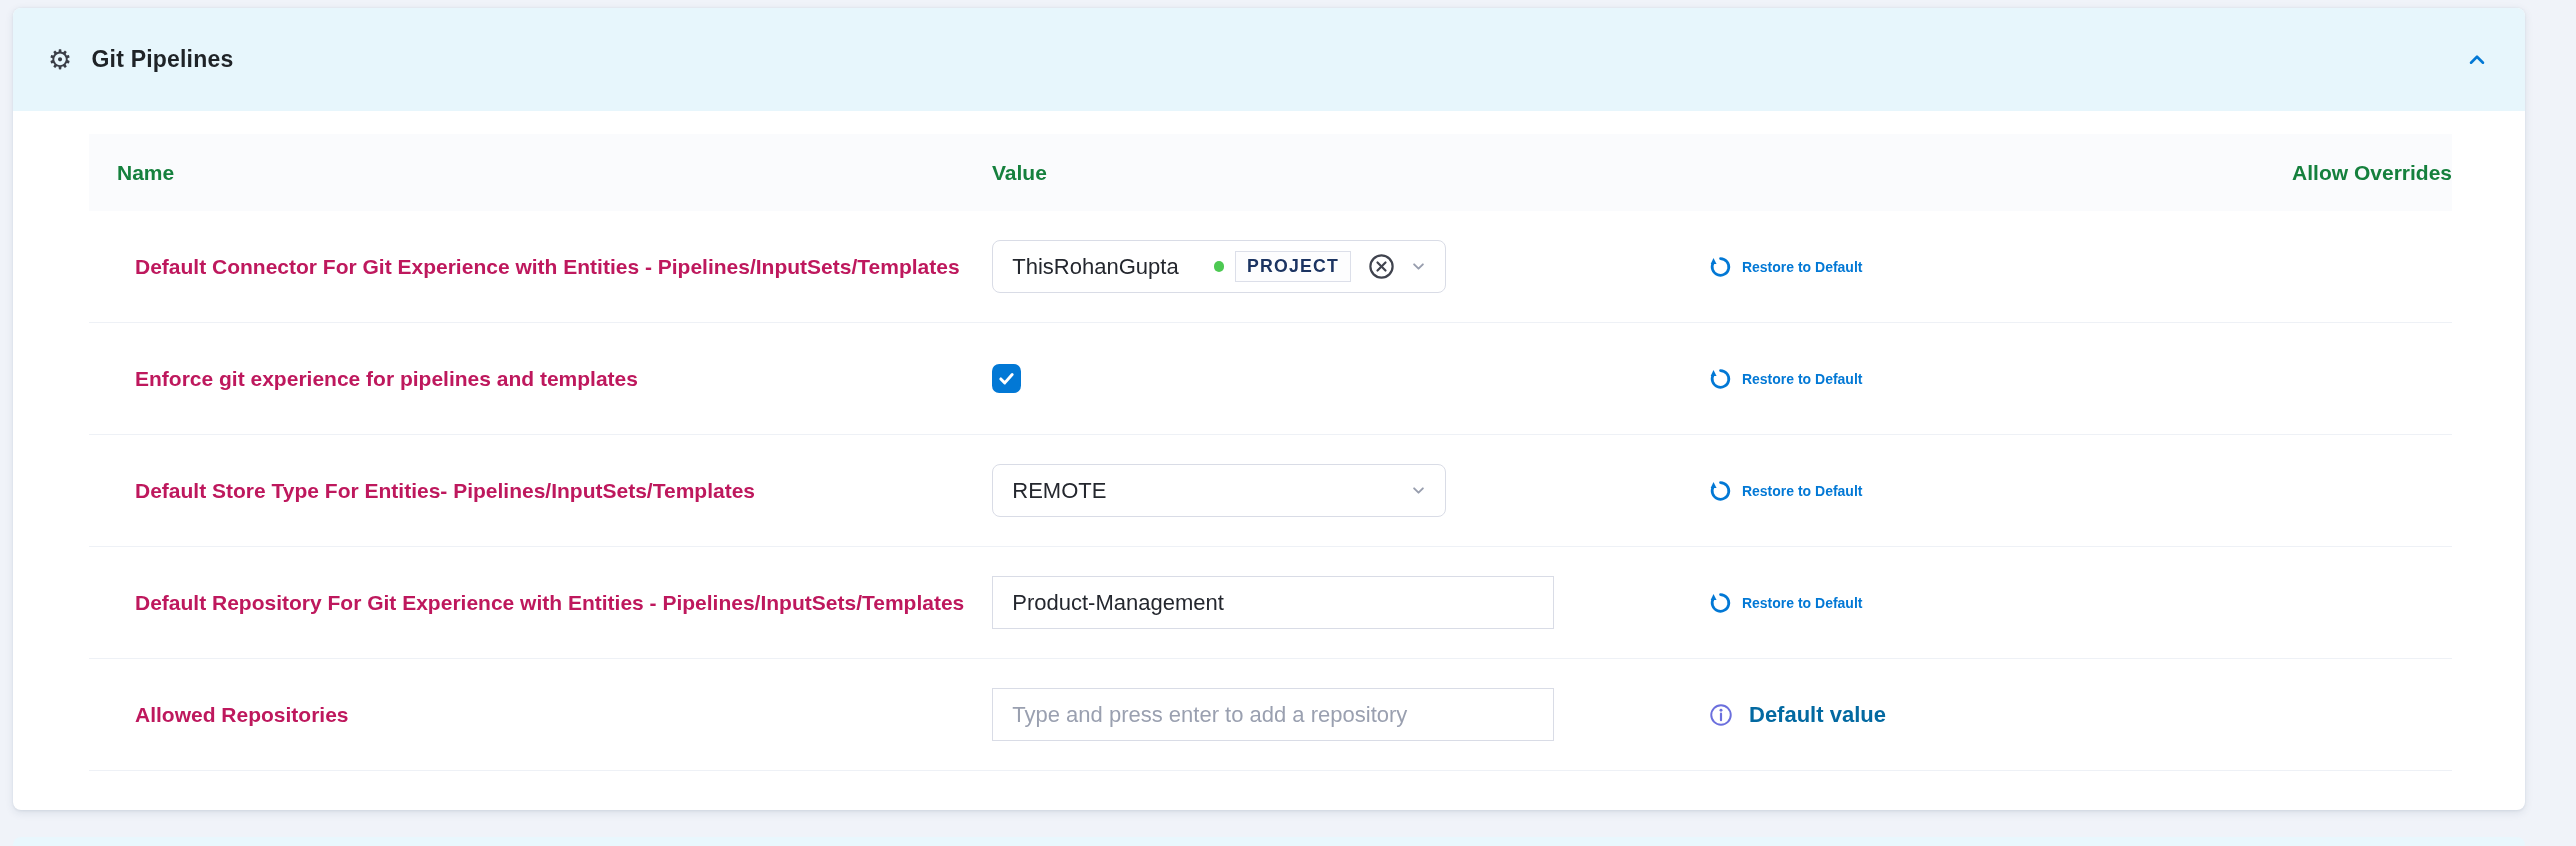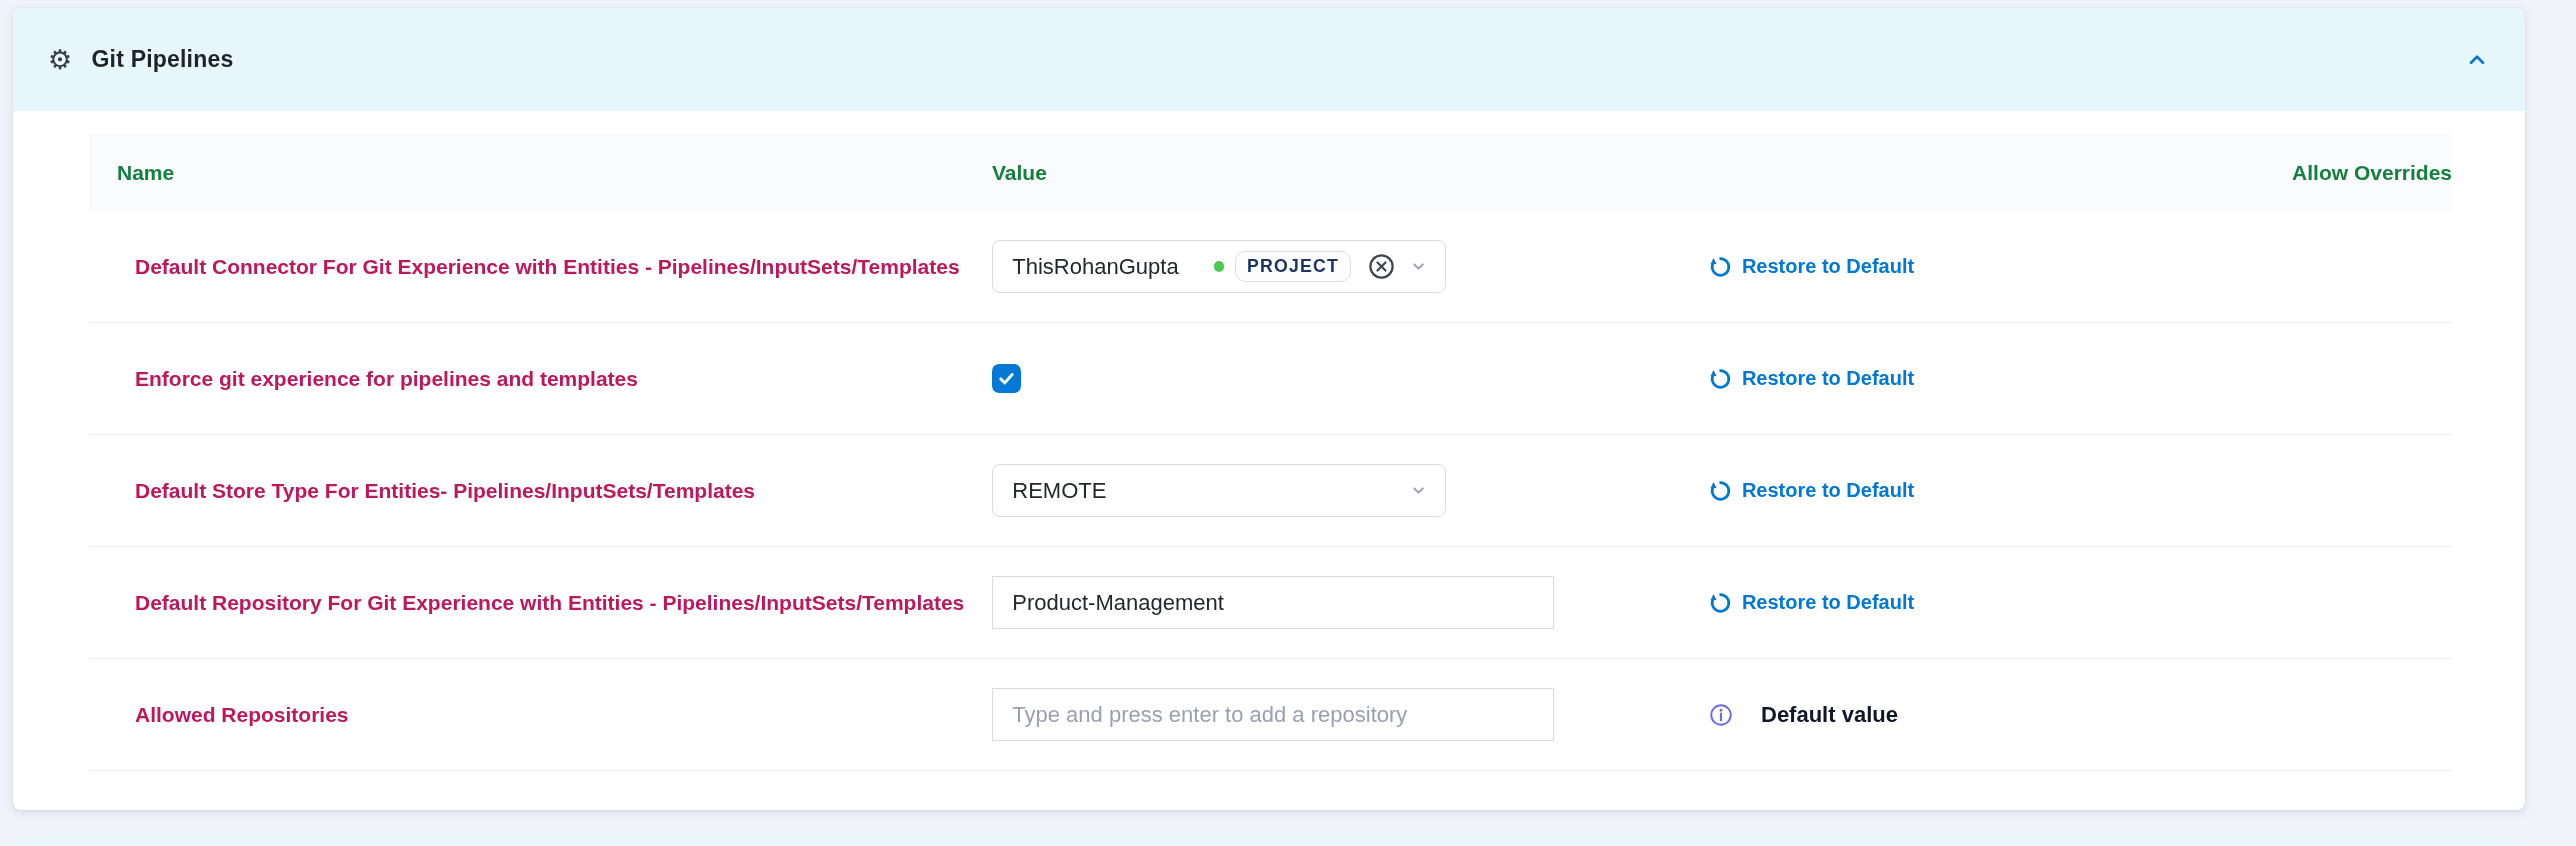--- a/index.html
+++ b/index.html
@@ -46,37 +46,37 @@
     font-size:22px;color:#24272e;cursor:pointer;
   }
   .text-input{
     width:562px;height:53px;background:#fff;border:1.6px solid #d9dce6;border-radius:0;
     padding:0 19.3px;box-sizing:border-box;font-size:22px;color:#24272e;
     font-family:"Liberation Sans","DejaVu Sans",sans-serif;outline:none;
   }
   .text-input::placeholder{color:#9aa0b0;}
   .status-dot{width:10.5px;height:10.5px;border-radius:50%;background:#4dc952;margin-left:auto;flex:none;}
   .scope-badge{
-    margin-left:10.5px;border:1.6px solid #dcdfe9;border-radius:10px;background:#fdfdfe;
+    margin-left:10.5px;border:1.6px solid #dcdfe9;border-radius:0;background:#fdfdfe;
     padding:4px 11.3px;font-size:17.7px;font-weight:700;color:#1c3462;letter-spacing:1.2px;flex:none;
   }
   .icon-btn{display:flex;align-items:center;flex:none;cursor:pointer;}
   .ml18{margin-left:14.5px;}.ml14{margin-left:11.3px;}
 
   .checkbox{
     width:29px;height:29px;border-radius:7.2px;background:#0278d5;
     display:flex;align-items:center;justify-content:center;cursor:pointer;
   }
 
   .restore-link{
     display:flex;align-items:center;gap:8.9px;color:#0278d5;
-    font-size:20px;font-weight:600;cursor:pointer;
+    font-size:14px;font-weight:600;cursor:pointer;
   }
   .default-value{
-    display:flex;align-items:center;gap:27px;color:#0f172a;
+    display:flex;align-items:center;gap:15px;color:#0369a1;
     font-size:22px;font-weight:600;
   }
 
   .next-section-strip{
     position:absolute;left:13px;top:837px;width:2512px;height:9.7px;
     background:#e9f7fd;border-radius:8px 8px 0 0;
   }
 </style>
 </head>
 <body>

